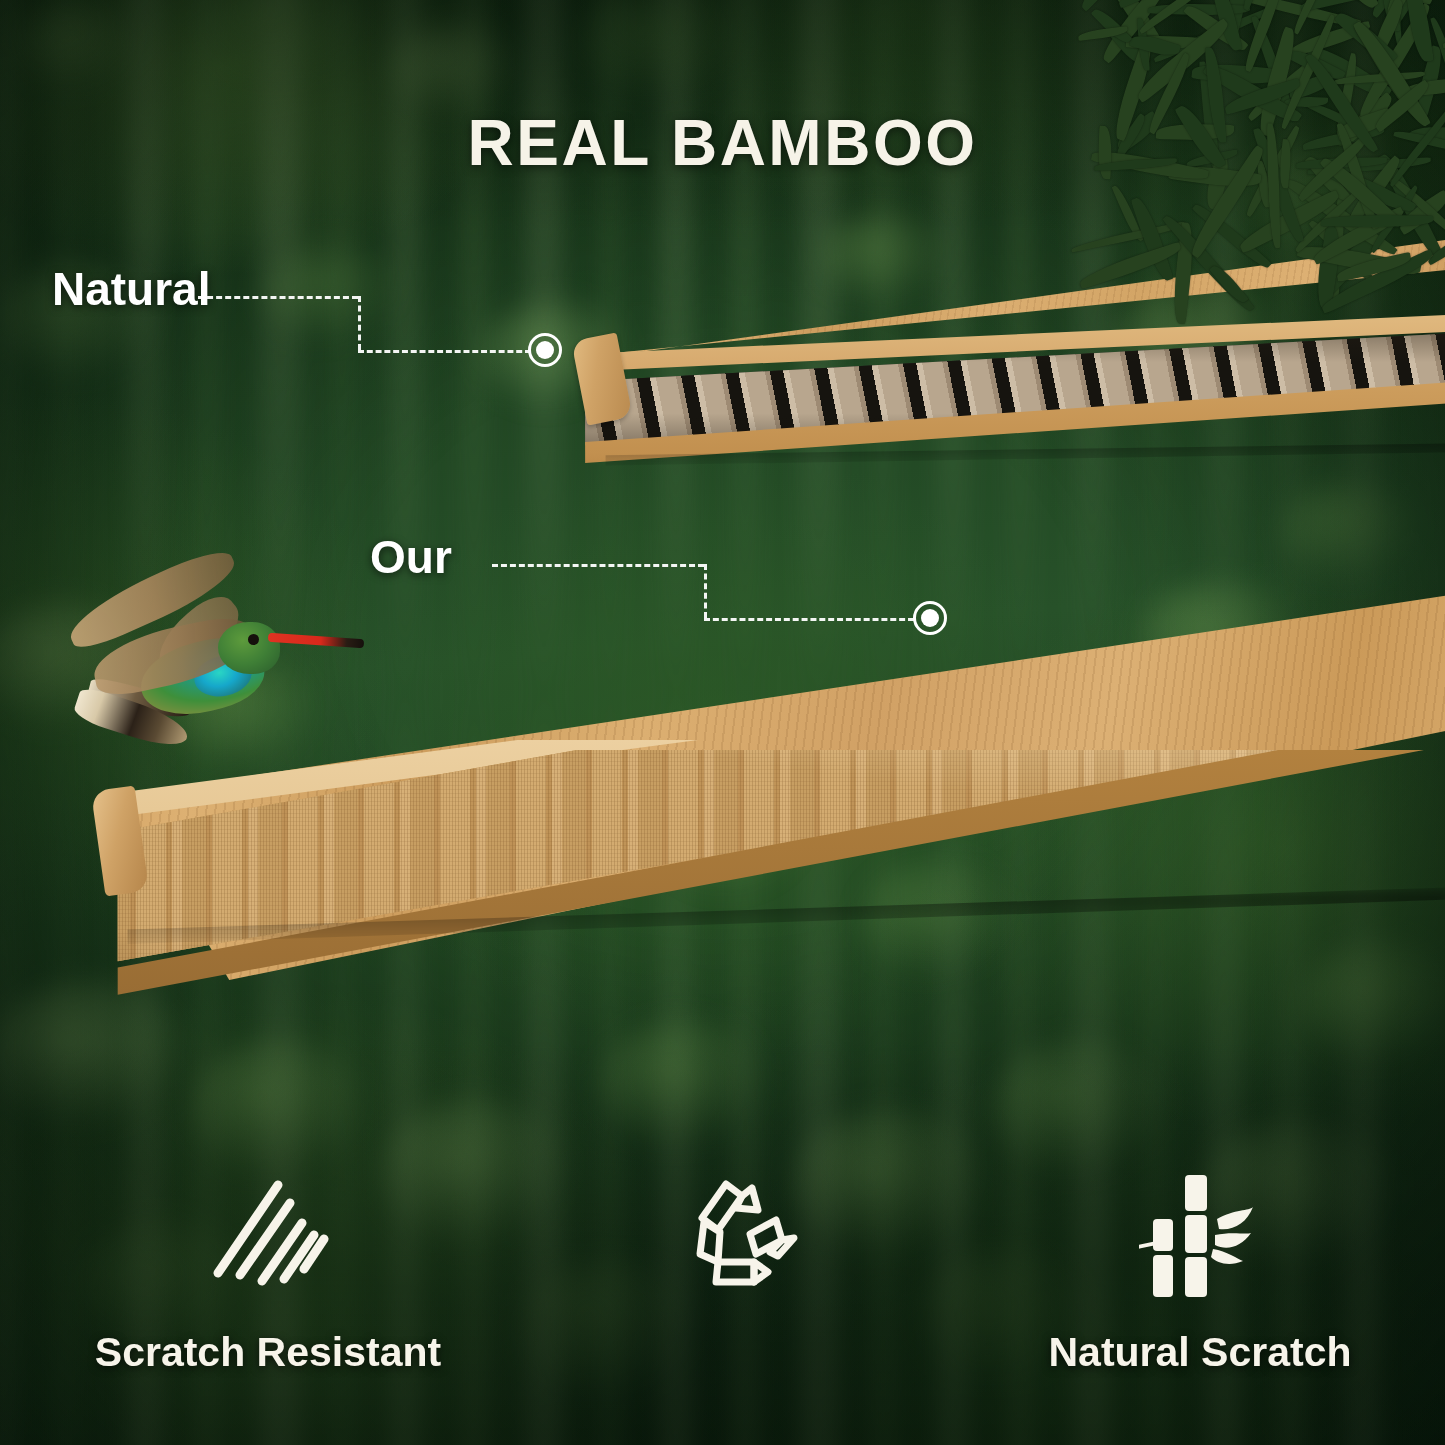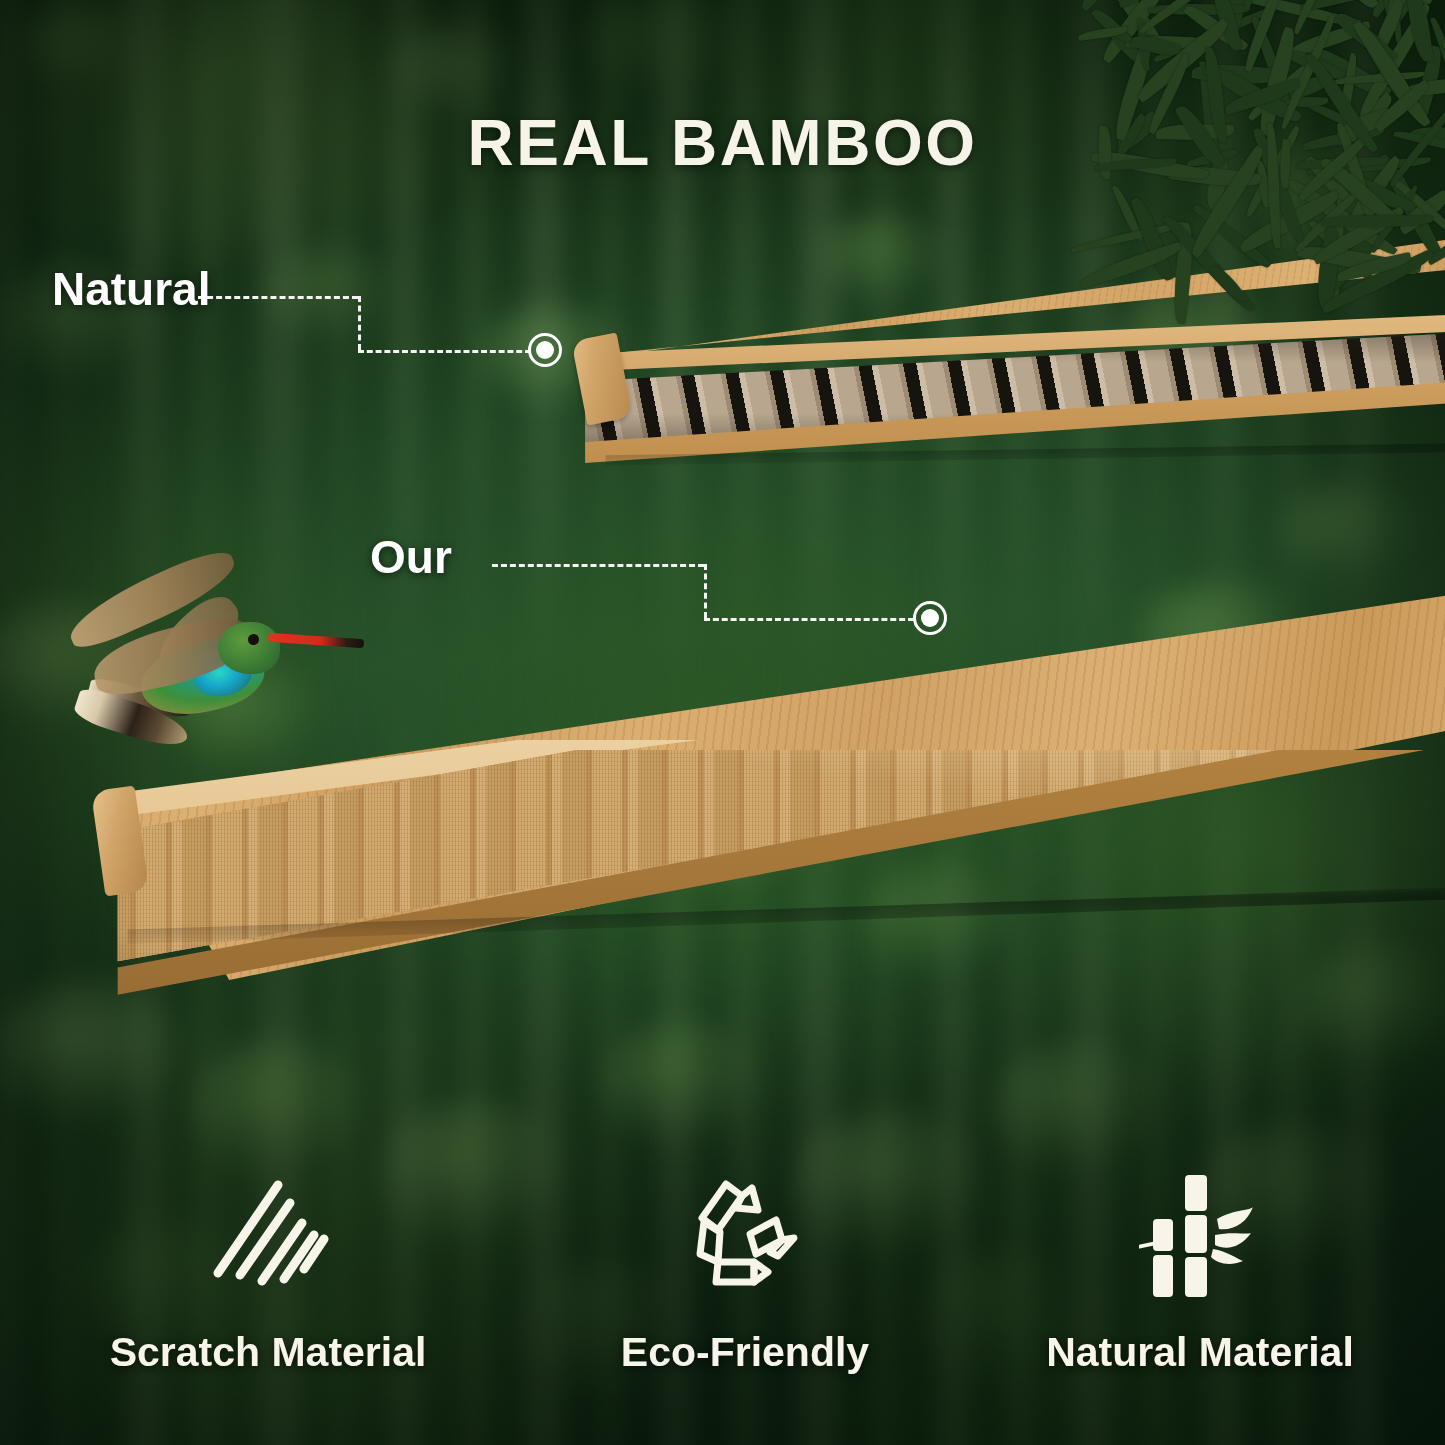--- a/index.html
+++ b/index.html
@@ -499,41 +499,40 @@
         <svg width="128" height="124" viewBox="0 0 128 124" aria-hidden="true">
           <g stroke="#F7F4EA" stroke-width="9" stroke-linecap="round" fill="none">
             <line x1="14" y1="98" x2="74" y2="10"></line>
             <line x1="36" y1="100" x2="86" y2="28"></line>
             <line x1="58" y1="106" x2="98" y2="48"></line>
             <line x1="80" y1="104" x2="110" y2="60"></line>
             <line x1="100" y1="94" x2="120" y2="64"></line>
           </g>
         </svg>
       </div>
-      <div class="feat-label">Scratch Material</div>
+      <div class="feat-label">Scratch Resistant</div>
     </div>
 
     <div class="feat" style="left:530px;">
       <div class="feat-ico">
         <svg width="126" height="122" viewBox="0 0 126 122" aria-hidden="true">
           <g fill="none" stroke="#F7F4EA" stroke-width="7" stroke-linejoin="round" stroke-linecap="round">
 
             <path d="M44 8 L60 20 L36 54 L20 42 Z"></path>
             <path d="M60 20 L70 12 L76 34 L54 32 Z"></path>
 
             <path d="M94 44 L100 64 L74 78 L68 58 Z"></path>
             <path d="M100 64 L112 62 L96 80 L88 76 Z"></path>
 
             <path d="M22 46 L38 56 L36 86 L18 78 Z"></path>
             <path d="M36 86 L72 86 L72 106 L34 106 Z"></path>
             <path d="M72 86 L86 96 L72 106 Z"></path>
           </g>
         </svg>
       </div>
-      <div class="feat-label">Eco-Friendly</div>
     </div>
 
     <div class="feat" style="left:985px;">
       <div class="feat-ico">
         <svg width="122" height="128" viewBox="0 0 122 128" aria-hidden="true">
           <g fill="#F7F4EA">
 
             <rect x="46" y="2" width="22" height="36" rx="4"></rect>
             <rect x="46" y="42" width="22" height="38" rx="4"></rect>
             <rect x="46" y="84" width="22" height="40" rx="4"></rect>
@@ -542,17 +541,17 @@
             <rect x="14" y="82" width="20" height="42" rx="4"></rect>
 
             <rect x="-2" y="70" width="20" height="4" rx="2" transform="rotate(-12 8 72)"></rect>
 
             <path d="M78 46 C96 36 110 38 114 34 C108 50 94 58 80 56 Z"></path>
             <path d="M76 62 C94 58 106 62 112 60 C102 74 88 78 76 72 Z"></path>
             <path d="M74 76 C88 78 98 86 104 88 C90 94 78 90 72 84 Z"></path>
           </g>
         </svg>
       </div>
-      <div class="feat-label">Natural Material</div>
+      <div class="feat-label">Natural Scratch</div>
     </div>
 
   </div>
 </div>
 
 </body></html>

